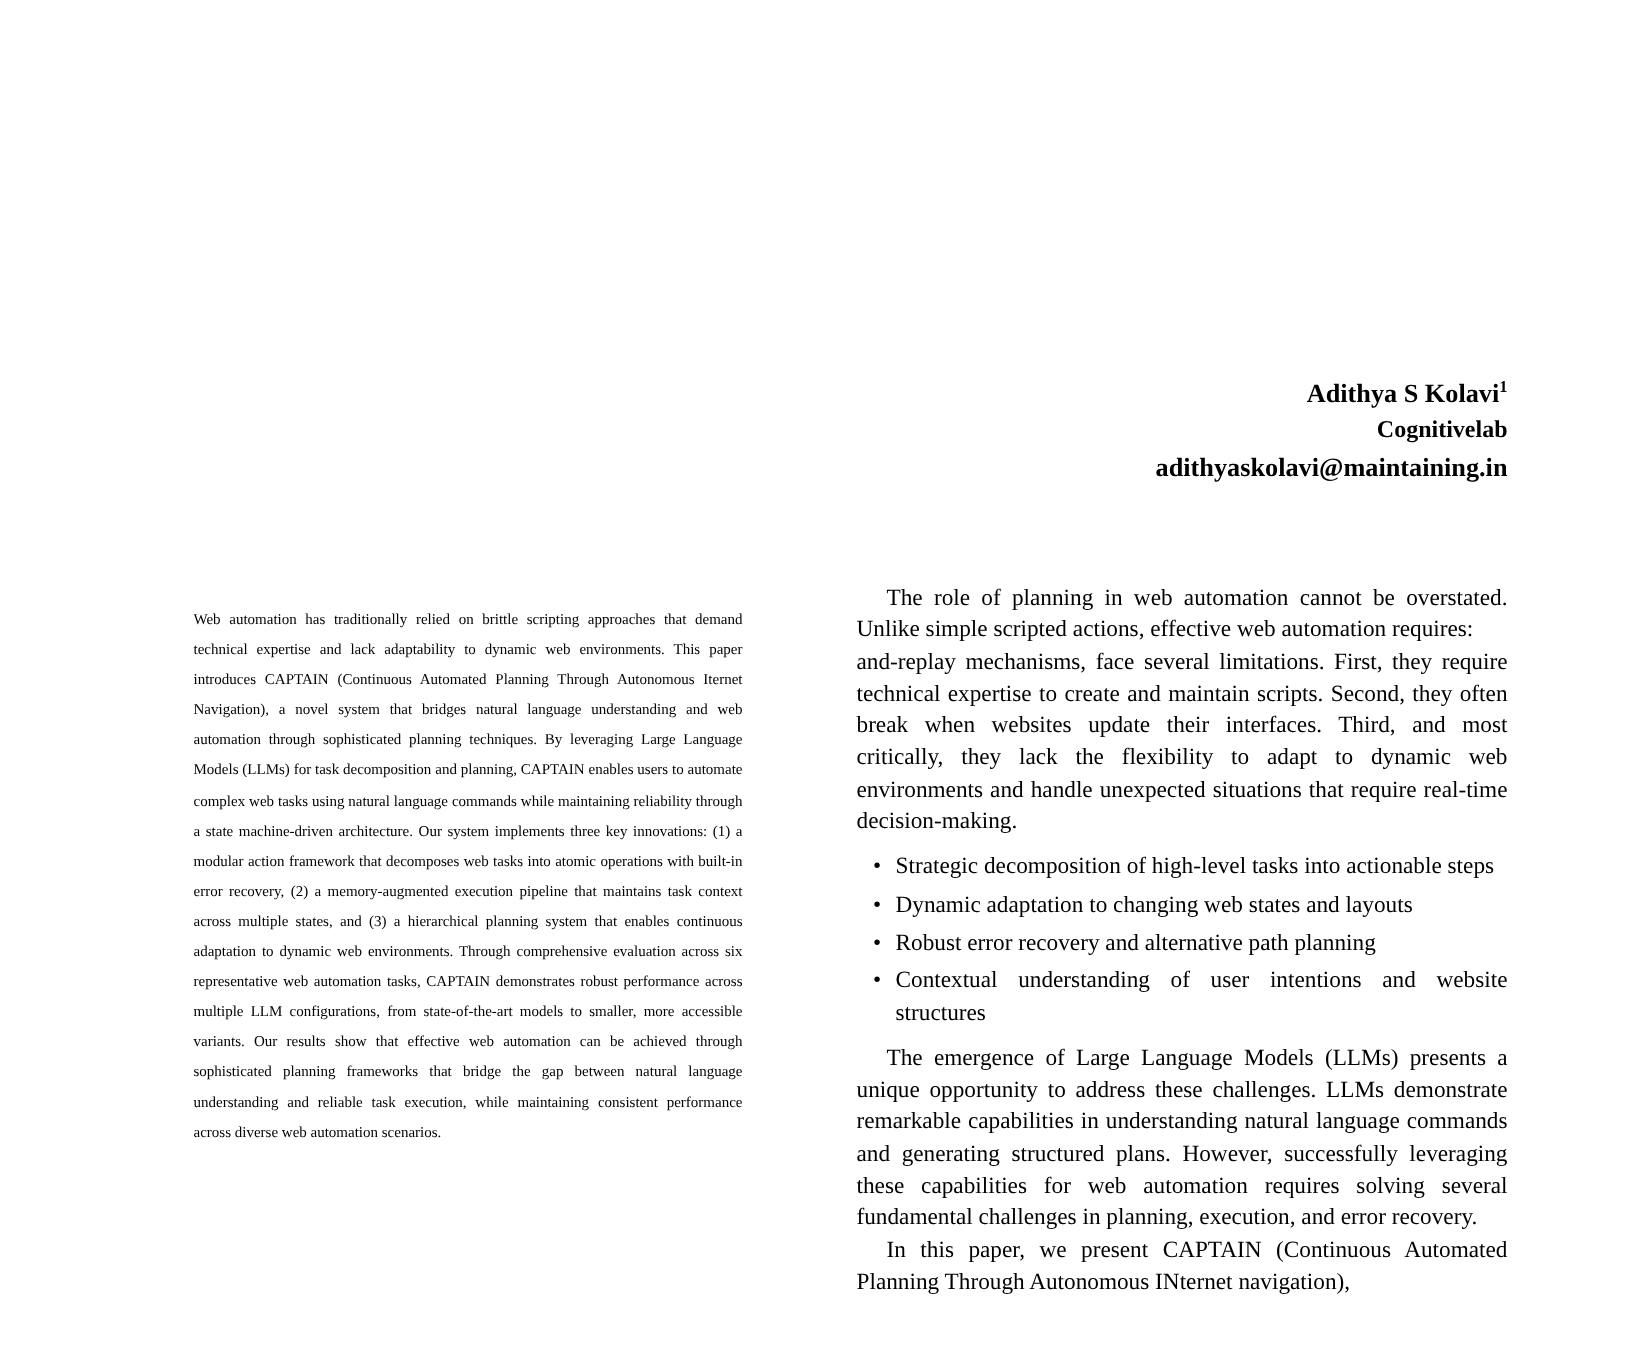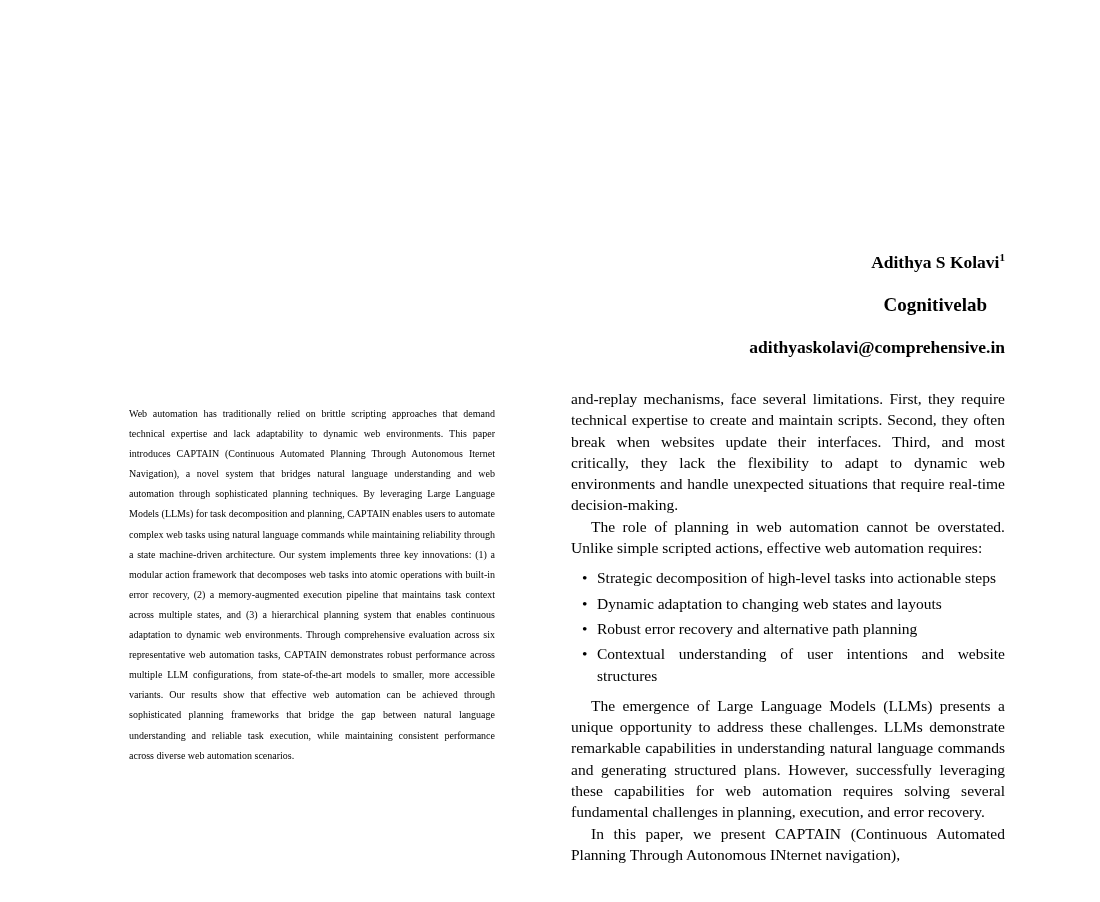--- a/index.html
+++ b/index.html
@@ -52,24 +52,24 @@
     line-height: 24px;
     margin: 0;
   }
   .author-name sup {
     font-size: 11px;
     font-weight: bold;
     vertical-align: super;
     line-height: 0;
   }
   .affiliation {
-    font-size: 19px;
+    font-size: 16px;
     font-weight: bold;
     line-height: 25px;
-    margin: 18px;
+    margin: 0;
   }
   .email {
     font-size: 17.5px;
     font-weight: bold;
     line-height: 25px;
     margin: 0;
   }
 
   
   .col-left {
@@ -141,30 +141,30 @@
 </style>
 </head>
 <body>
 
 <div class="page">
 
 
   <div class="author-block">
     <p class="author-name"><span>Adithya S Kolavi</span><sup>1</sup></p>
     <p class="affiliation">Cognitivelab</p>
-    <p class="email">adithyaskolavi@comprehensive.in</p>
+    <p class="email">adithyaskolavi@maintaining.in</p>
   </div>
 
   <div class="col-left">
     <p class="abstract-body">Web automation has traditionally relied on brittle scripting approaches that demand technical expertise and lack adaptability to dynamic web environments. This paper introduces CAPTAIN (Continuous Automated Planning Through Autonomous Iternet Navigation), a novel system that bridges natural language understanding and web automation through sophisticated planning techniques. By leveraging Large Language Models (LLMs) for task decomposition and planning, CAPTAIN enables users to automate complex web tasks using natural language commands while maintaining reliability through a state machine-driven architecture. Our system implements three key innovations: (1) a modular action framework that decomposes web tasks into atomic operations with built-in error recovery, (2) a memory-augmented execution pipeline that maintains task context across multiple states, and (3) a hierarchical planning system that enables continuous adaptation to dynamic web environments. Through comprehensive evaluation across six representative web automation tasks, CAPTAIN demonstrates robust performance across multiple LLM configurations, from state-of-the-art models to smaller, more accessible variants. Our results show that effective web automation can be achieved through sophisticated planning frameworks that bridge the gap between natural language understanding and reliable task execution, while maintaining consistent performance across diverse web automation scenarios.</p>
   </div>
 
   <div class="col-right">
+    <p class="body-par indent">The role of planning in web automation cannot be overstated. Unlike simple scripted actions, effective web automation requires:</p>
     <p class="body-par">and-replay mechanisms, face several limitations. First, they require technical expertise to create and maintain scripts. Second, they often break when websites update their interfaces. Third, and most critically, they lack the flexibility to adapt to dynamic web environments and handle unexpected situations that require real-time decision-making.</p>
-    <p class="body-par indent">The role of planning in web automation cannot be overstated. Unlike simple scripted actions, effective web automation requires:</p>
 
     <ul class="bullet-list">
       <li>
         <span class="bullet-dot">•</span>
         <span>Strategic decomposition of high-level tasks into actionable steps</span>
       </li>
       <li>
         <span class="bullet-dot">•</span>
         <span>Dynamic adaptation to changing web states and layouts</span>
       </li>

